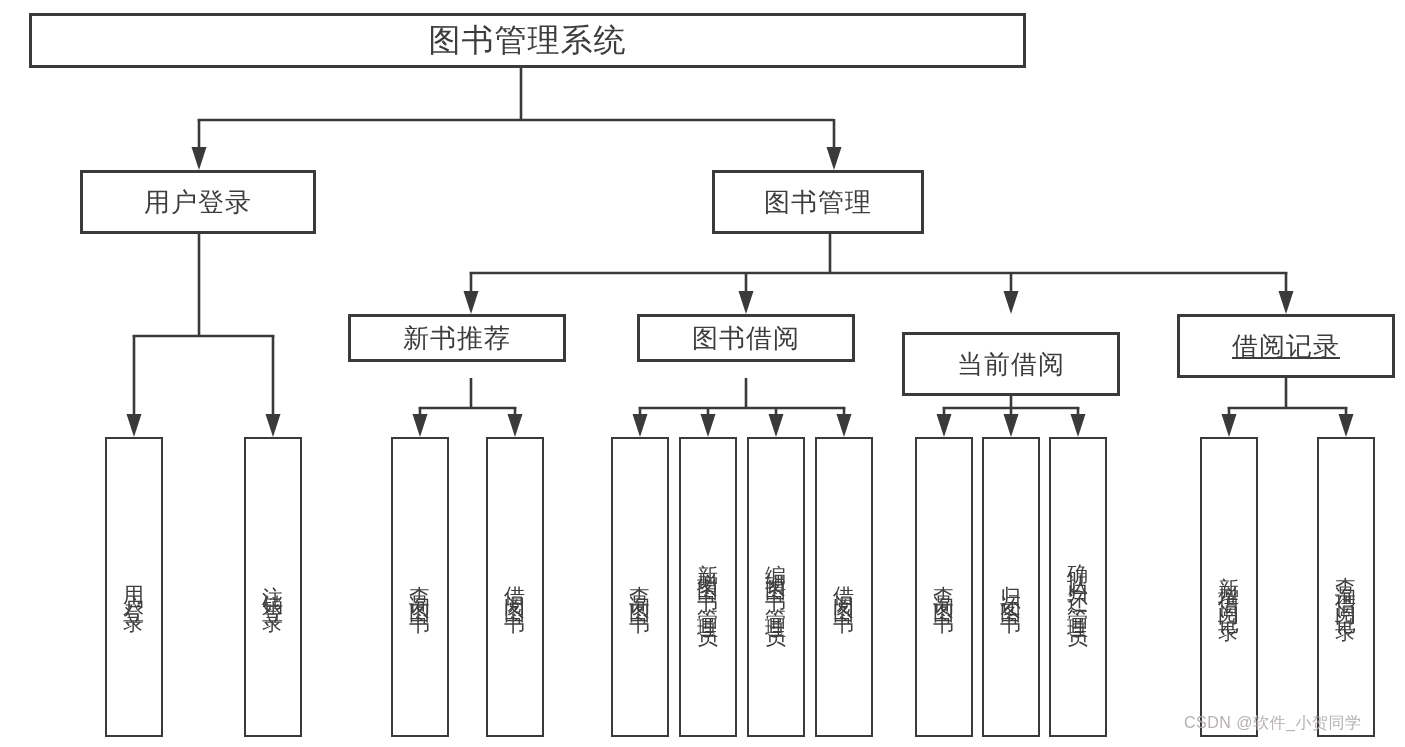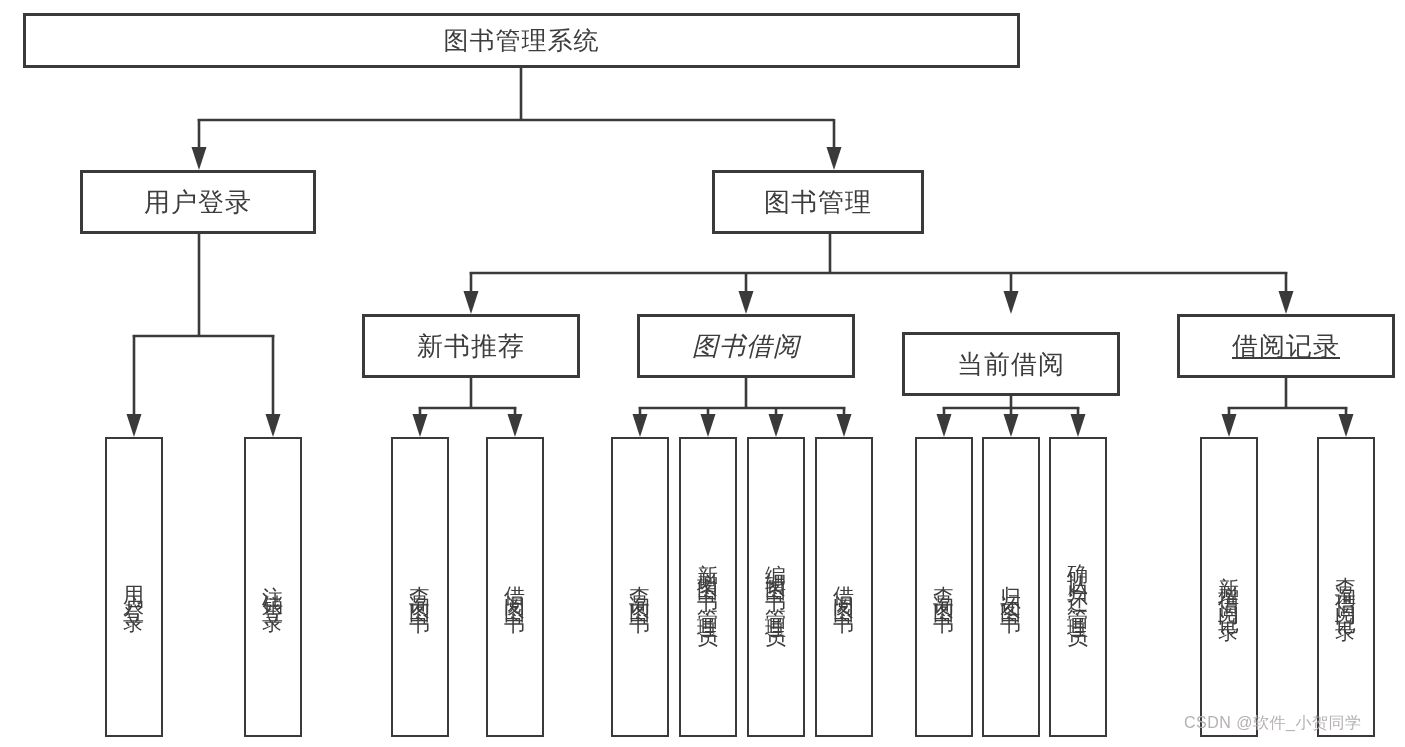--- a/index.html
+++ b/index.html
@@ -32,22 +32,23 @@
     align-items: center;
     justify-content: center;
     color: #3d3d3d;
   }
   .box.h-node {
     font-size: 26px;
     letter-spacing: 1px;
     white-space: nowrap;
   }
   .box.root-node {
-    font-size: 25px;
+    font-size: 32px;
     letter-spacing: 1px;
+    margin-left: 6px;
   }
   .box.leaf-node {
     border-width: 2.5px;
   }
   .leaf-node .v-label {
     writing-mode: vertical-rl;
     font-size: 21px;
     letter-spacing: 9px;
     line-height: 1;
     color: #3d3d3d;
@@ -132,22 +133,22 @@
       <polygon points="1221.5,414 1236.5,414 1229,437"></polygon>
       <polygon points="1338.5,414 1353.5,414 1346,437"></polygon>
     </g>
   </svg>
 
   <div class="box root-node" style="left:23px; top:13px; width:997px; height:55px;">图书管理系统</div>
 
   <div class="box h-node" style="left:80px; top:170px; width:236px; height:64px;">用户登录</div>
   <div class="box h-node" style="left:712px; top:170px; width:212px; height:64px;">图书管理</div>
 
-  <div class="box h-node" style="left:362px; top:314px; width:218px; height:64px;text-align:right;">新书推荐</div>
-  <div class="box h-node" style="left:637px; top:314px; width:218px; height:64px;font-style:italic;">图书借阅</div>
+  <div class="box h-node" style="left:348px; top:314px; width:218px; height:48px;text-align:right;">新书推荐</div>
+  <div class="box h-node" style="left:637px; top:314px; width:218px; height:48px;">图书借阅</div>
   <div class="box h-node" style="left:902px; top:332px; width:218px; height:64px;">当前借阅</div>
   <div class="box h-node" style="left:1177px; top:314px; width:218px; height:64px;text-decoration:underline;">借阅记录</div>
 
   <div class="box leaf-node" style="left:105px; top:437px; width:58px; height:300px;">
     <span class="v-label">用户登录</span>
   </div>
   <div class="box leaf-node" style="left:244px; top:437px; width:58px; height:300px;">
     <span class="v-label">注销登录</span>
   </div>
 

